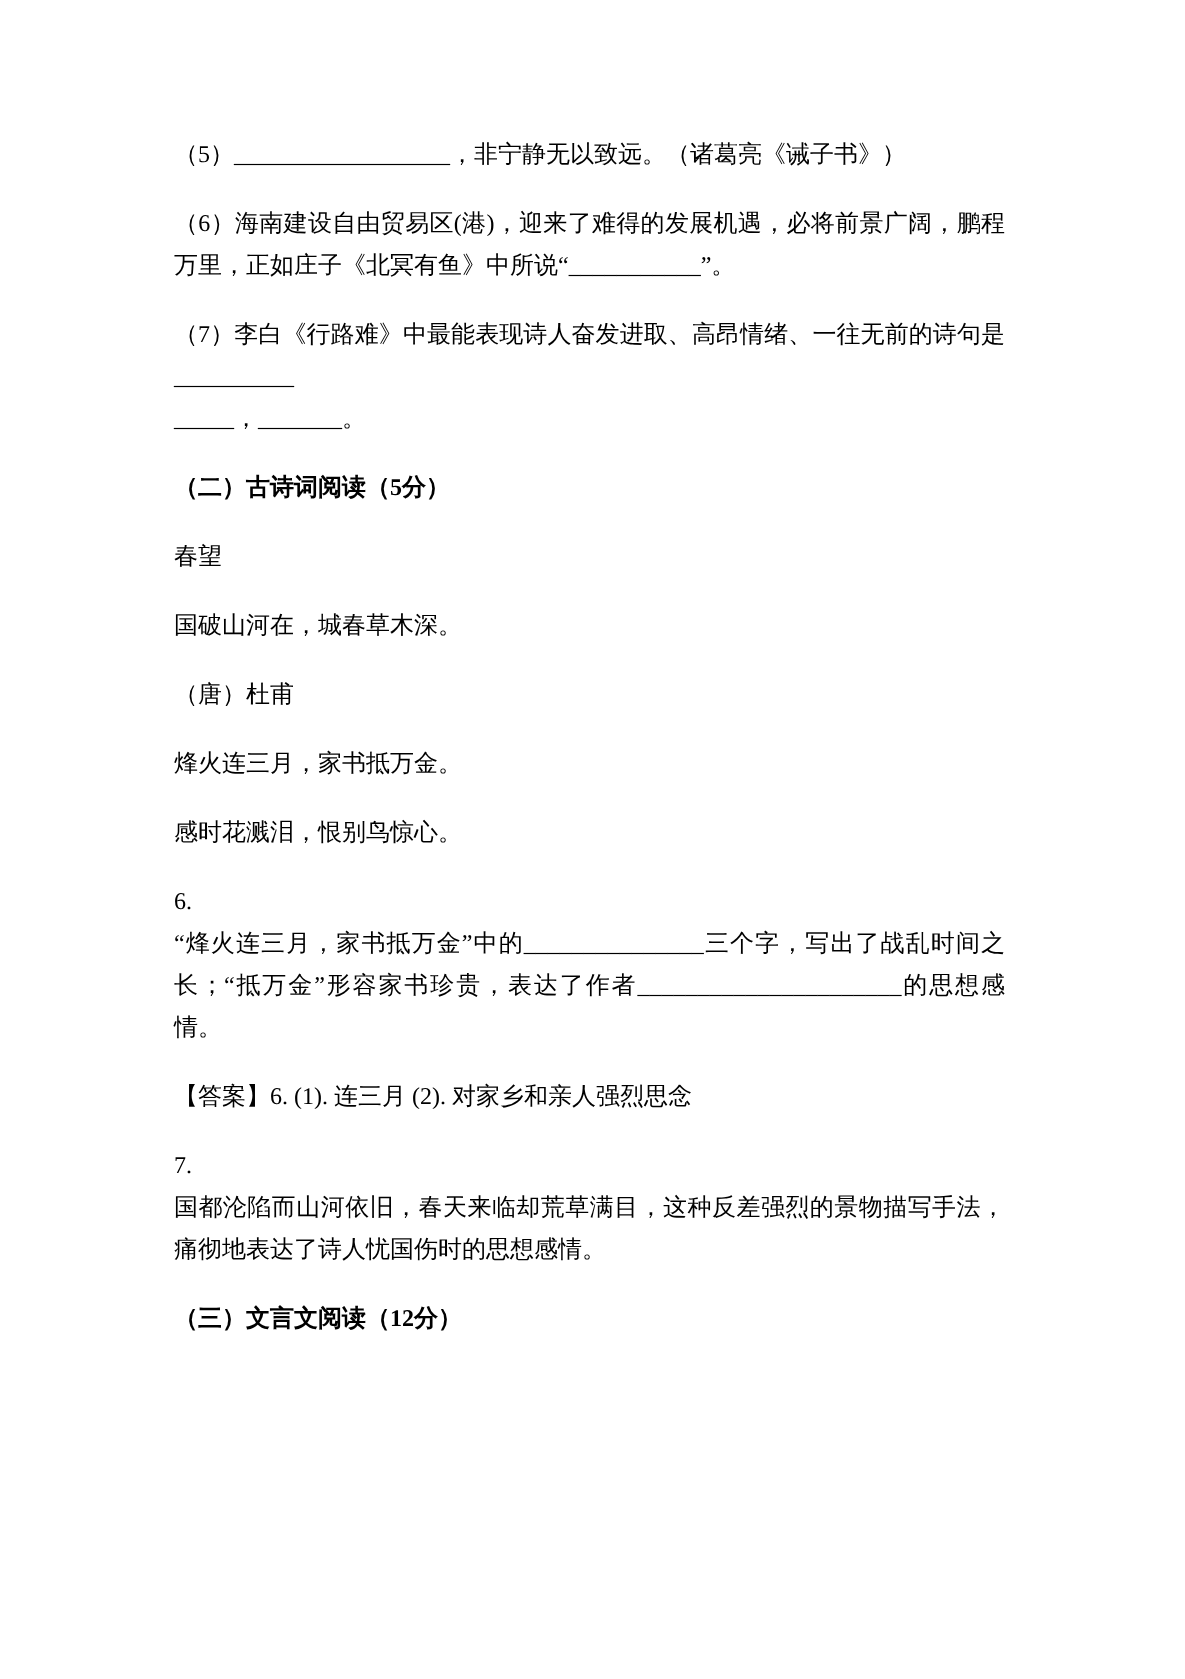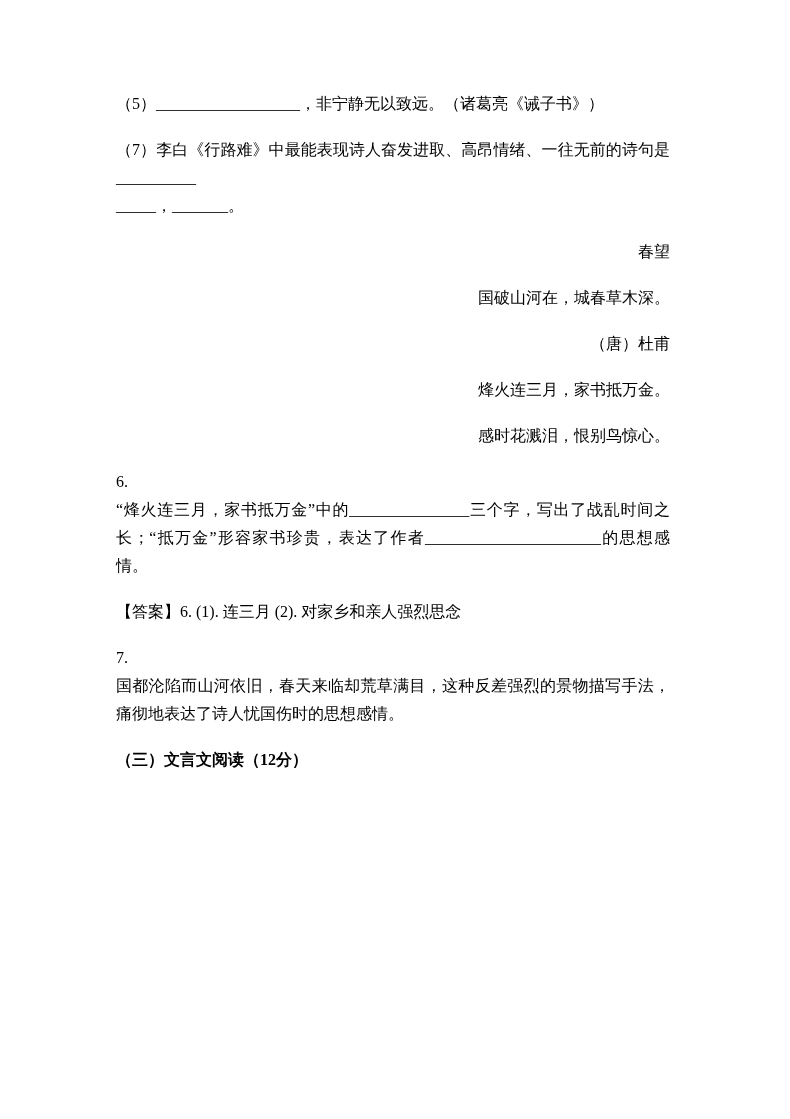--- a/index.html
+++ b/index.html
@@ -22,37 +22,40 @@
     padding: 90px 120px 0 116px;
     background: #ffffff;
   }
   .p {
     margin: 0 0 18px 0;
     line-height: 28px;
     text-align: justify;
     word-break: break-all;
   }
   .center {
-    text-align: right;
+    text-align: left;
+    font-family: Liberation Mono, monospace;
   }
   .bold {
     font-weight: bold;
   }
 </style>
 </head>
 <body>
 
 <div class="page">
 
   <p class="p">（5）__________________，非宁静无以致远。（诸葛亮《诫子书》）</p>
 
+  <p class="p">（6）海南建设自由贸易区(港)，迎来了难得的发展机遇，必将前景广阔，鹏程万里，正如庄子《北冥有鱼》中所说“___________”。</p>
 
   <p class="p"><span>（7）李白《行路难》中最能表现诗人奋发进取、高昂情绪、一往无前的诗句是__________</span><br><span>_____，_______。</span></p>
 
 
+  <p class="p bold">（二）古诗词阅读（5分）</p>
 
   <p class="p center">春望</p>
 
   <p class="p center">国破山河在，城春草木深。</p>
 
   <p class="p center">（唐）杜甫</p>
 
   <p class="p center">烽火连三月，家书抵万金。</p>
 
   <p class="p center">感时花溅泪，恨别鸟惊心。</p>

